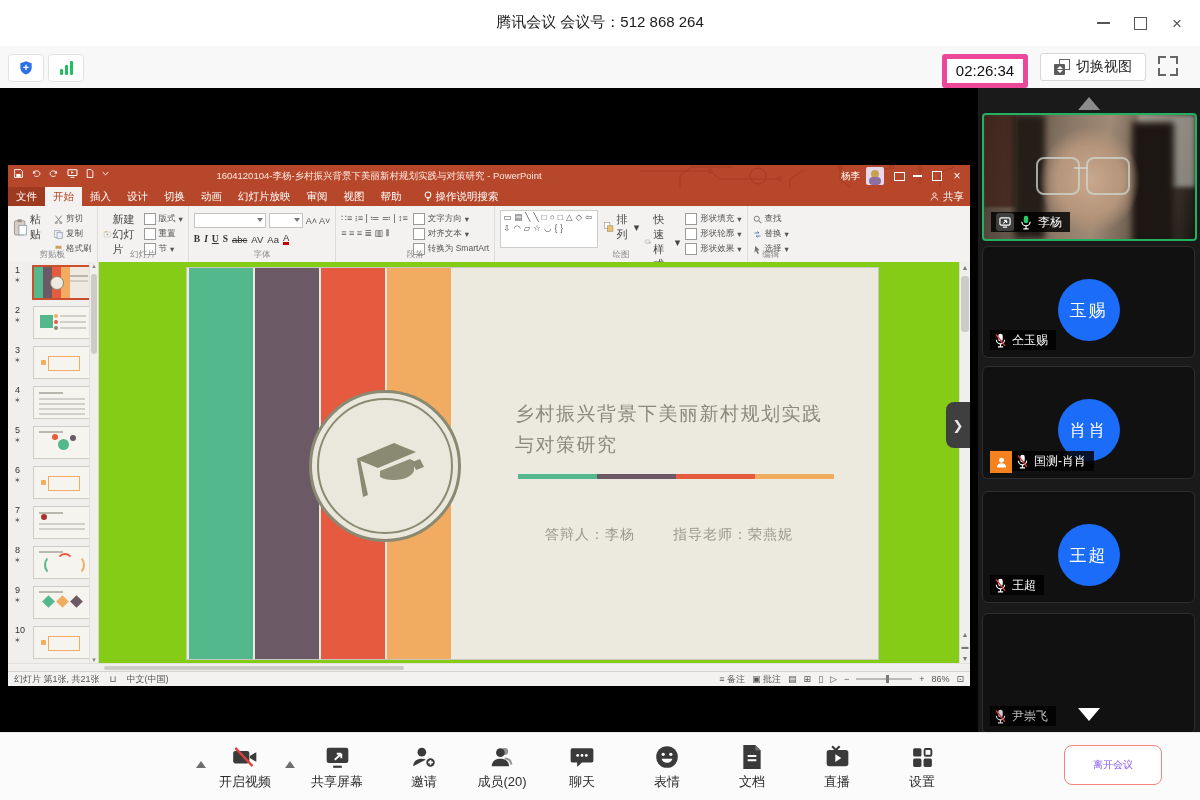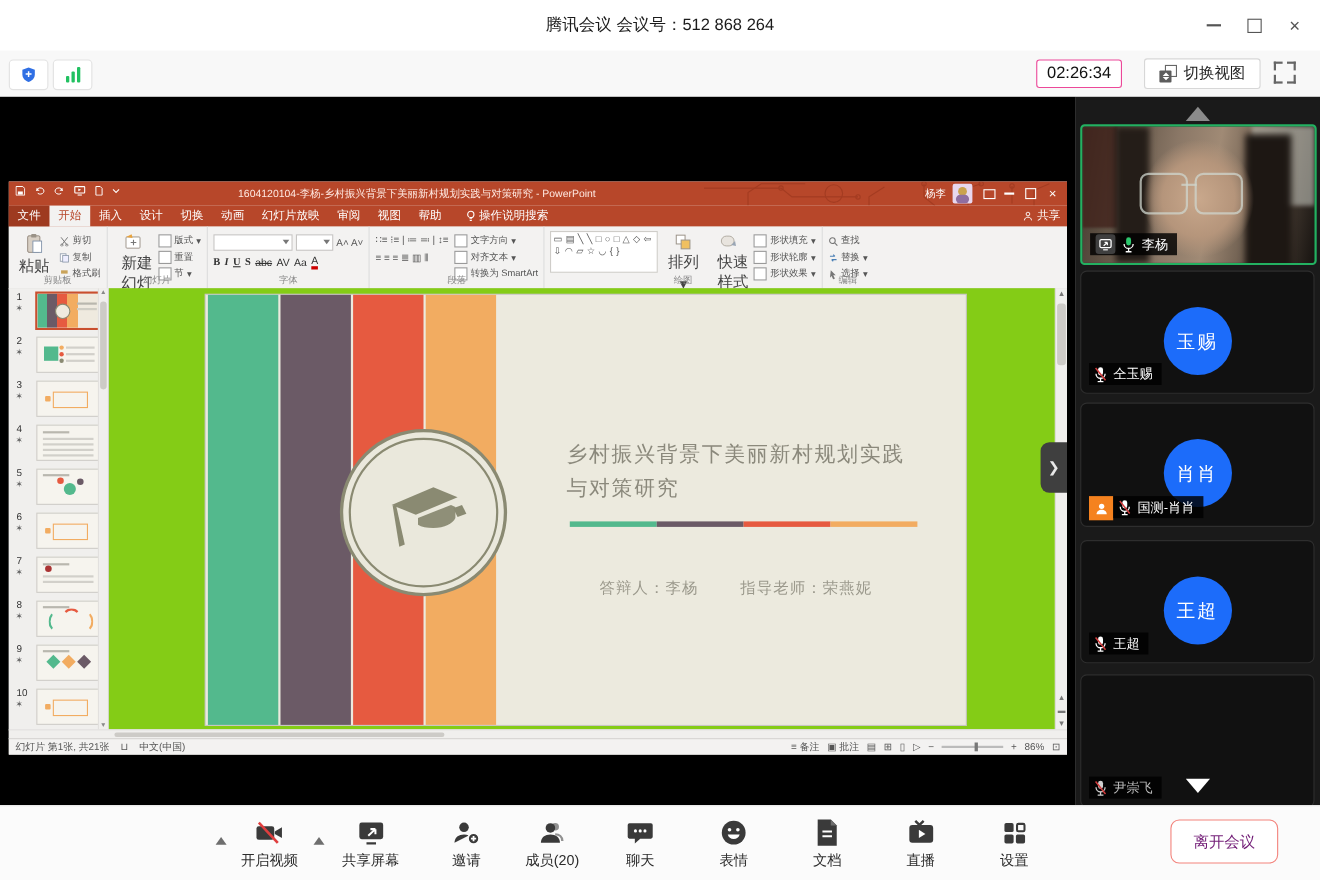--- a/index.html
+++ b/index.html
@@ -17,21 +17,21 @@
   .wb-close span{font-size:17px;line-height:17px}
   
   .topbar{position:absolute;left:0;top:46px;right:0;height:42px;background:#f8f8f8;border-bottom:1px solid #e4e4e4}
   .tb-box{position:absolute;top:8px;height:26px;background:#fff;border:1px solid #e2e2e2;border-radius:4px;
           display:flex;align-items:center;justify-content:center}
   .tb-shield{left:8px;width:34px}
   .tb-net{left:48px;width:34px}
   .bars{display:flex;align-items:flex-end;gap:2px}
   .bars i{display:block;width:3px;background:#21c161;border-radius:1px}
   .bars i:nth-child(1){height:6px}.bars i:nth-child(2){height:10px}.bars i:nth-child(3){height:14px}
-  .tb-timer{position:absolute;left:942px;top:8px;width:76px;height:24px;border:1px solid #ec4899;background:#fff;
+  .tb-timer{position:absolute;left:942px;top:8px;width:76px;height:24px;border:5px solid #ec4899;background:#fff;
             border-radius:3px;text-align:center;line-height:24px;font-size:15px;color:#111}
   .tb-switch{position:absolute;left:1040px;top:7px;width:104px;height:26px;border:1px solid #d7d7d7;background:#fff;
              border-radius:3px;display:flex;align-items:center;justify-content:center;gap:6px;font-size:14px;color:#222}
   .sv-icon{position:relative;width:16px;height:16px}
   .sv-icon .back{position:absolute;right:0;top:0;width:9px;height:9px;border:1.4px solid #666}
   .sv-icon .front{position:absolute;left:0;bottom:0;width:11px;height:11px;background:#5c5c5c;border-radius:1px}
   .sv-icon .front:before{content:"";position:absolute;left:2.5px;top:2px;border-left:3px solid transparent;
         border-right:3px solid transparent;border-bottom:3.5px solid #fff}
   .sv-icon .front:after{content:"";position:absolute;right:2.5px;bottom:2px;border-left:3px solid transparent;
         border-right:3px solid transparent;border-top:3.5px solid #fff}
@@ -66,21 +66,21 @@
   .pm-item{padding:0 8px;line-height:19px;font-size:10.5px;white-space:nowrap}
   .pm-file{background:#9e3a20}
   .pm-active{background:#f3f2f1;color:#b7472a}
   .pm-search{display:flex;align-items:center;gap:4px;margin-left:6px}
   .pm-share{position:absolute;right:6px;top:0;line-height:19px;display:flex;align-items:center;gap:4px;font-size:10.5px}
   
   .ribbon{position:absolute;left:0;top:41px;right:0;height:56px;background:#f3f2f1;border-bottom:1px solid #d6d4d2;
           display:flex;align-items:stretch}
   .rgroup{position:relative;border-right:1px solid #ddd;padding:4px 5px 13px;display:flex;gap:5px;align-items:flex-start}
   .rlabel{position:absolute;bottom:1px;left:0;right:0;text-align:center;font-size:8.5px;color:#8a8a8a}
-  .rbig{width:36px;display:flex;flex-direction:column;align-items:center;gap:2px;font-size:14px;color:#444;text-align:right;padding-top:2px}
+  .rbig{width:36px;display:flex;flex-direction:row;align-items:center;gap:2px;font-size:11px;color:#444;text-align:left;padding-top:2px}
   .rcol{display:flex;flex-direction:column;justify-content:flex-start;gap:3px;font-size:8.5px;color:#555;padding-top:3px}
   .rrow{display:flex;align-items:center;gap:3px;white-space:nowrap}
   .micon{display:inline-block;width:10px;height:10px;border:1px solid #9a9a9a;background:#fff;vertical-align:middle}
   .combo{width:70px;height:13px;border:1px solid #c6c4c2;background:#fff;position:relative}
   .combo.sm{width:32px}
   .combo:after{content:"";position:absolute;right:2px;top:4px;border-left:3px solid transparent;border-right:3px solid transparent;border-top:4px solid #777}
   .fchips{display:flex;gap:4px;align-items:center;font-size:9.5px;color:#333}
   .fchips b{font-family:"Liberation Serif","DejaVu Serif",serif}
   .fchips .st{text-decoration:line-through}
   .fchips .fc{border-bottom:3px solid #c00;line-height:9px}
@@ -174,21 +174,21 @@
   .minibadge{width:18px;height:18px;background:#3f3f3f;border-radius:3px;display:flex;align-items:center;justify-content:center}
   .t2{top:158px;height:110px}.t3{top:278px;height:111px}.t4{top:403px;height:110px}.t5{top:525px;height:119px}
   
   .bottombar{position:absolute;left:0;top:732px;right:0;height:68px;background:#fbfbfb;border-top:1px solid #e8e8e8}
   .bt-item{position:absolute;top:9px;width:84px;text-align:center;font-size:13px;color:#2c2c2c}
   .bt-item .ic{height:30px;display:flex;align-items:center;justify-content:center}
   .bt-item .lb{margin-top:1px}
   .caret{position:absolute;top:28px;width:0;height:0;border-left:5px solid transparent;border-right:5px solid transparent;
          border-bottom:7px solid #6e6e6e}
   .leave-btn{position:absolute;left:1064px;top:12px;width:96px;height:38px;border:1px solid #f3837c;border-radius:8px;
-             color:#701a75;font-size:14px;text-align:center;line-height:38px;background:#fff}
+             color:#8b5cf6;font-size:10px;text-align:center;line-height:38px;background:#fff}
   svg{display:block}
 </style>
 </head>
 <body>
 
 <div class="stage">
 
   <div class="titlebar">
     <div class="title">腾讯会议 会议号：512 868 264</div>
     <div class="winbtn wb-min">

